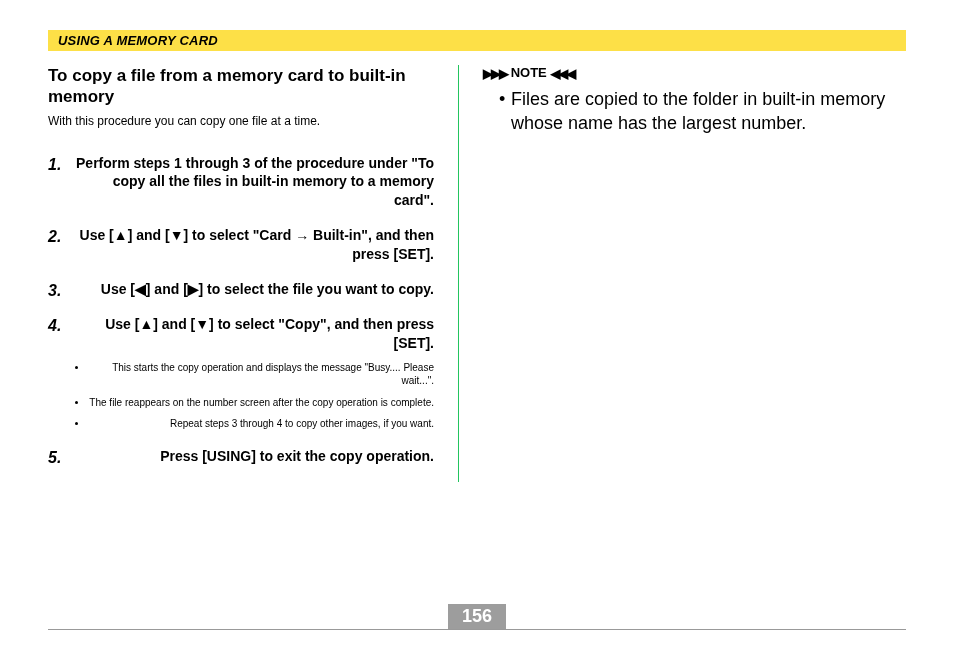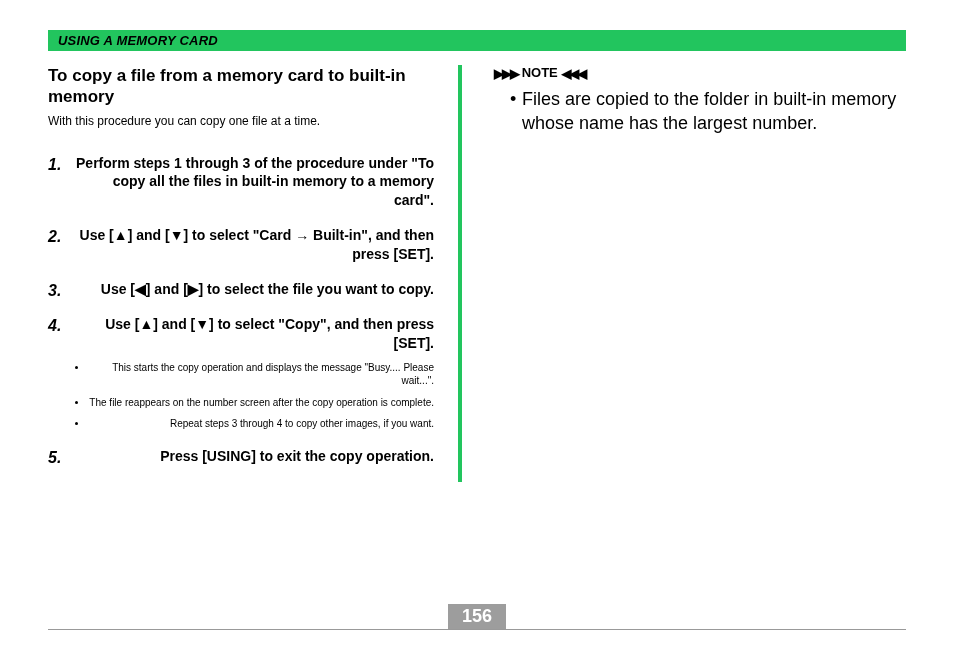--- a/index.html
+++ b/index.html
@@ -12,40 +12,40 @@
     color: #000;
     font-size: 14px;
   }
   .page {
     position: relative;
     padding: 30px 48px 0 48px;
     box-sizing: border-box;
     height: 100%;
   }
   .header-bar {
-    background: #22c55e;
+    background: #fde047;
     padding: 3px 10px;
     font-weight: bold;
     font-style: italic;
     font-size: 13px;
     letter-spacing: 0.2px;
     margin-bottom: 14px;
   }
   .columns {
     display: flex;
     gap: 0;
   }
   .col-left {
     width: 410px;
     padding-right: 24px;
     box-sizing: border-box;
   }
   .col-right {
-    border-left: 4px solid #22c55e;
-    padding-left: 32px;
+    border-left: 1px solid #22c55e;
+    padding-left: 24px;
     flex: 1;
     box-sizing: border-box;
   }
   .section-title {
     font-weight: bold;
     font-size: 17px;
     line-height: 1.25;
     margin: 0 0 6px 0;
   }
   .intro {

